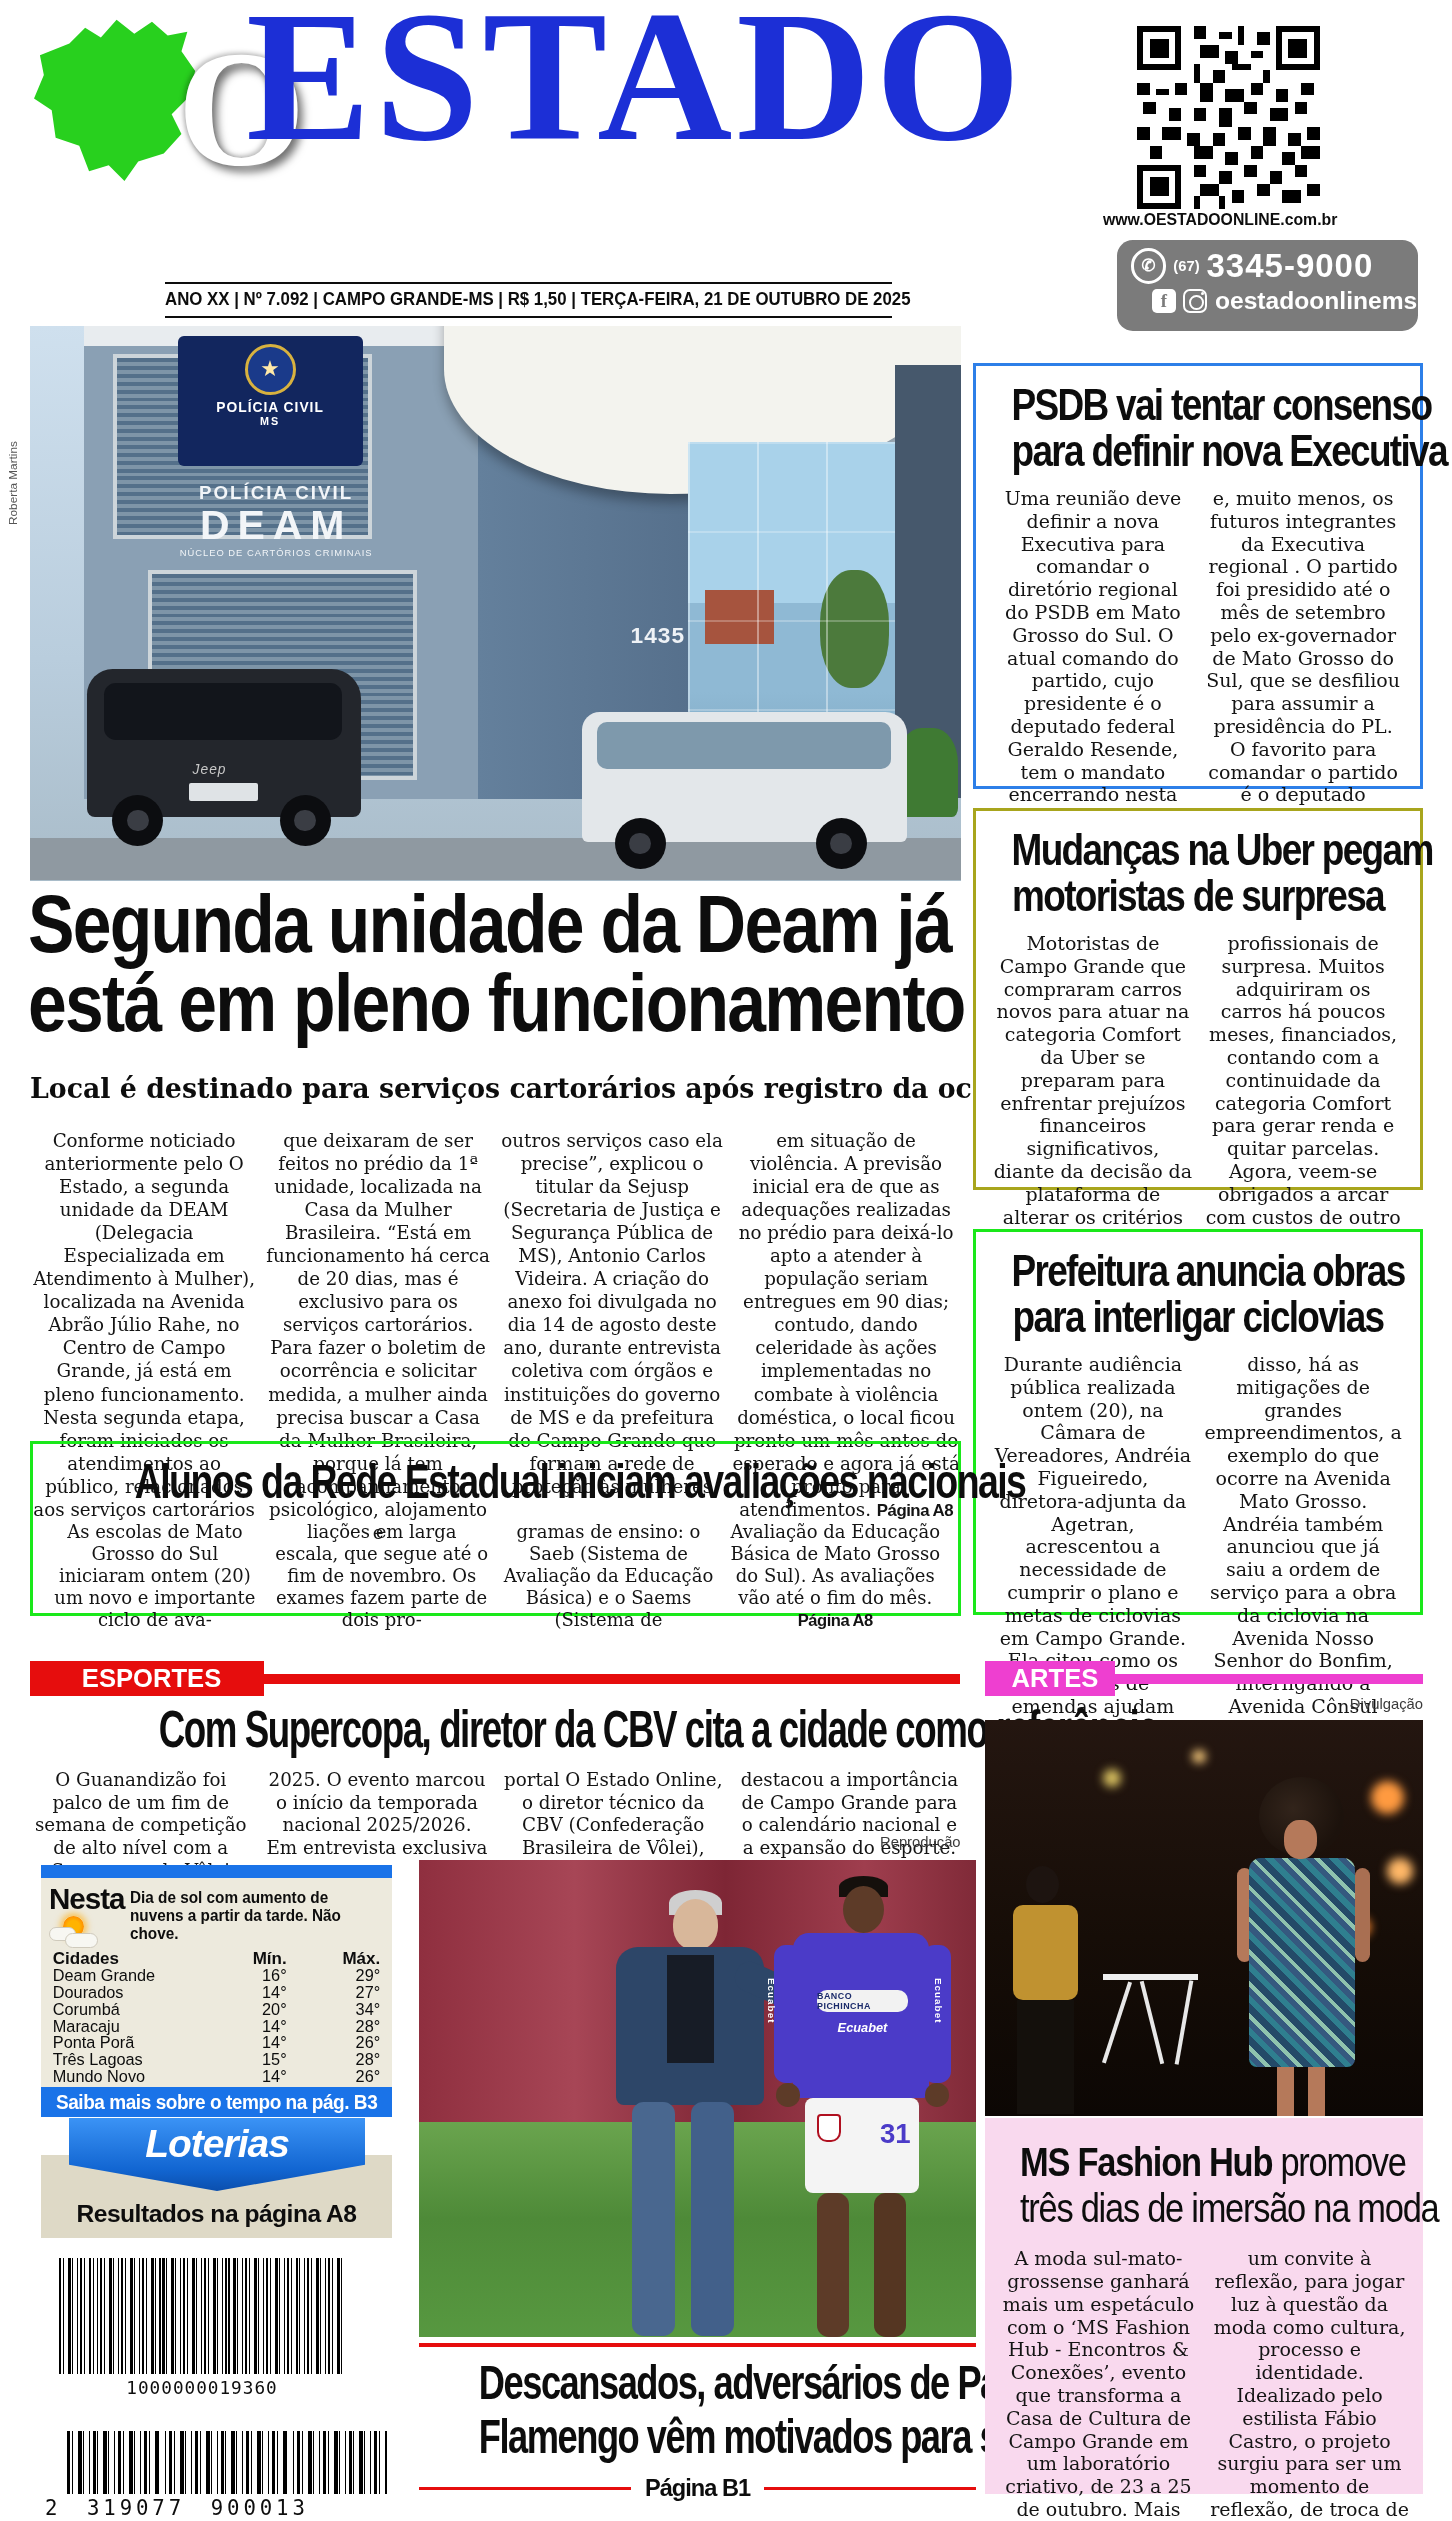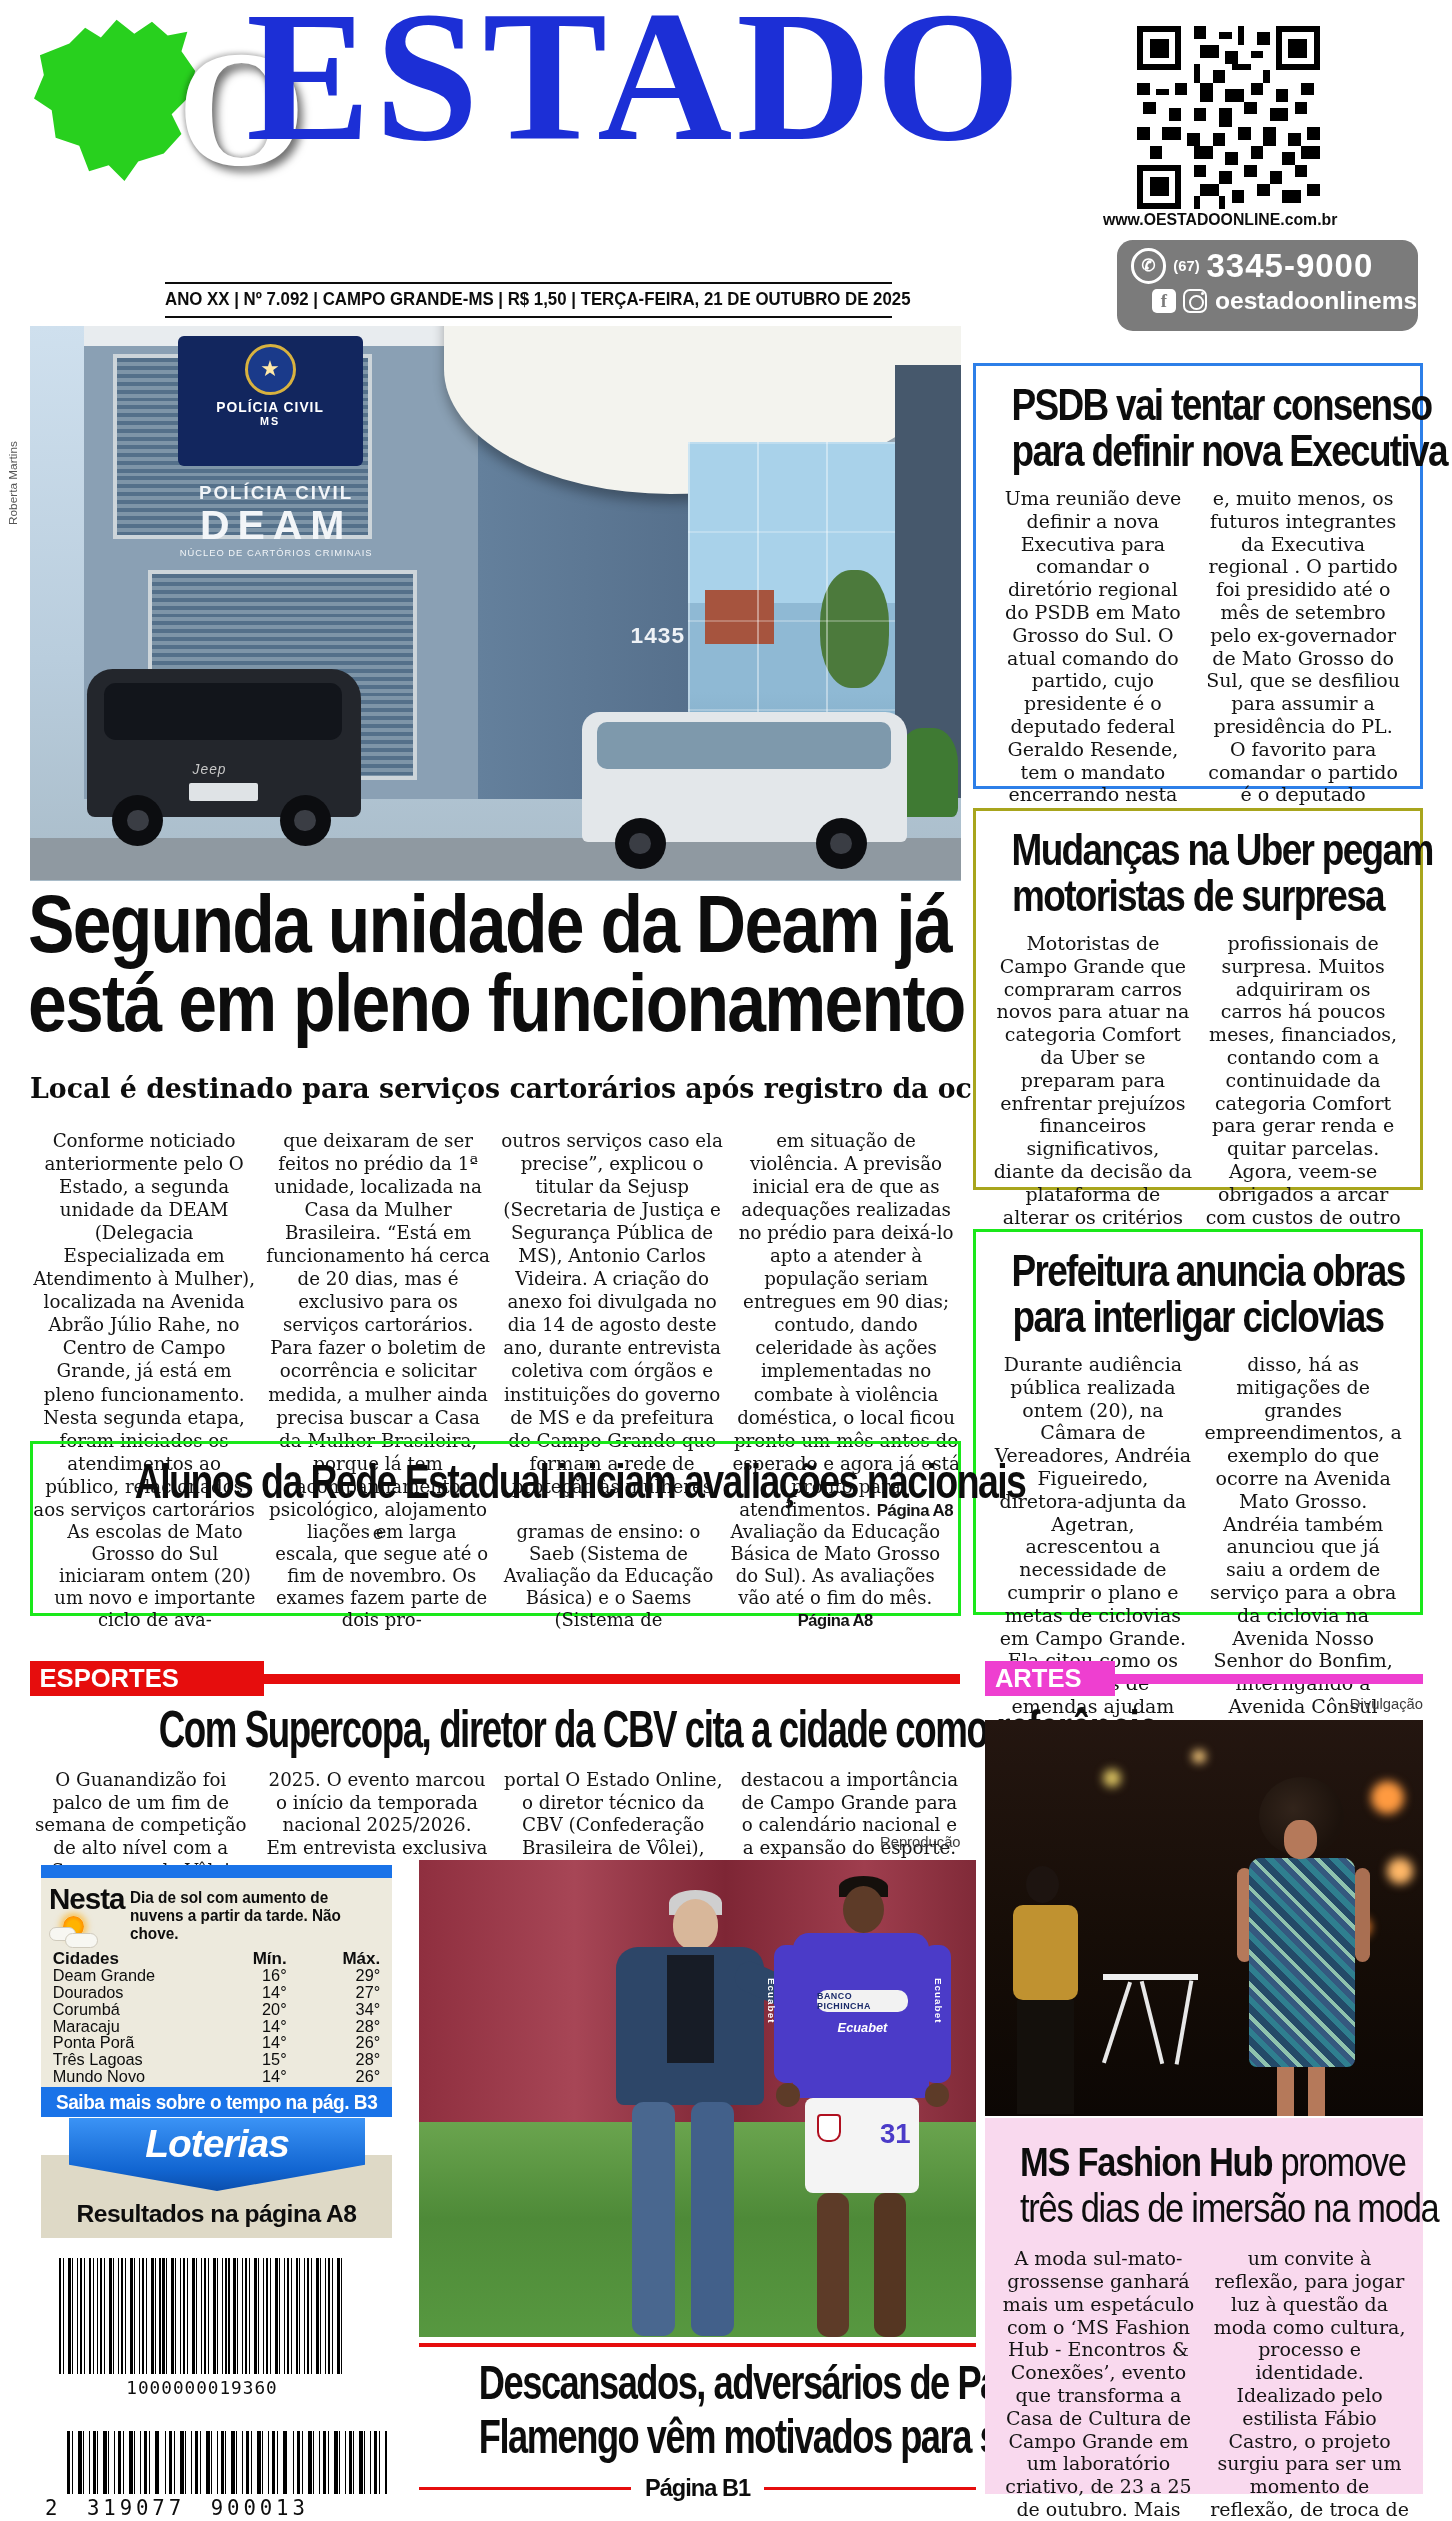--- a/index.html
+++ b/index.html
@@ -64,21 +64,21 @@
   
   .edu{left:29.6px;top:1441px;width:931px;height:175px;border:3.9px solid #1ae81a;box-sizing:border-box;}
   .edu .bh{text-align:center;font-weight:bold;font-size:48px;letter-spacing:-2px;white-space:nowrap;
            transform:scaleX(.78);transform-origin:center top;margin-top:9.9px;}
   .edu .cols{display:flex;gap:13.8px;padding:11.8px 15.8px 0 15.8px;}
   .edu .cols>div{flex:1;font-size:18px;line-height:1.22;}
 
   
   .sec-label{height:35px;color:#fff;font-weight:bold;font-size:25.6px;letter-spacing:0;
              display:flex;align-items:center;padding-left:9.9px;box-sizing:border-box;
-             transform-origin:left center;}
+             transform-origin:left center;justify-content:center;}
   .sec-rule{height:9.9px;}
 
   
   .sports-hl{left:27.6px;top:1700px;width:934px;text-align:center;font-weight:bold;font-size:51px;
              letter-spacing:-2px;white-space:nowrap;transform:scaleX(.72);transform-origin:center top;}
   .sports-cols{left:29.6px;top:1769px;width:931px;height:110px;display:flex;gap:13.8px;}
   .sports-cols>div{flex:1;font-size:18.3px;line-height:1.24;}
   .fut-photo{left:419px;top:1860px;width:557px;height:477px;overflow:hidden;background:#7e2635;}
 
   

